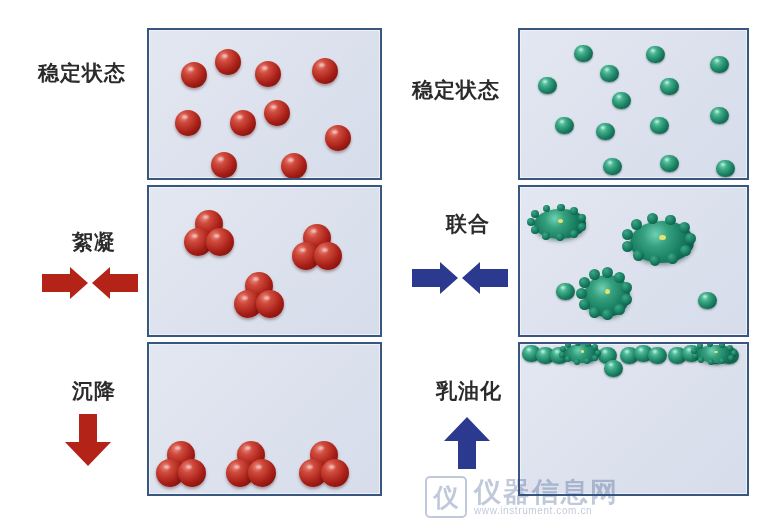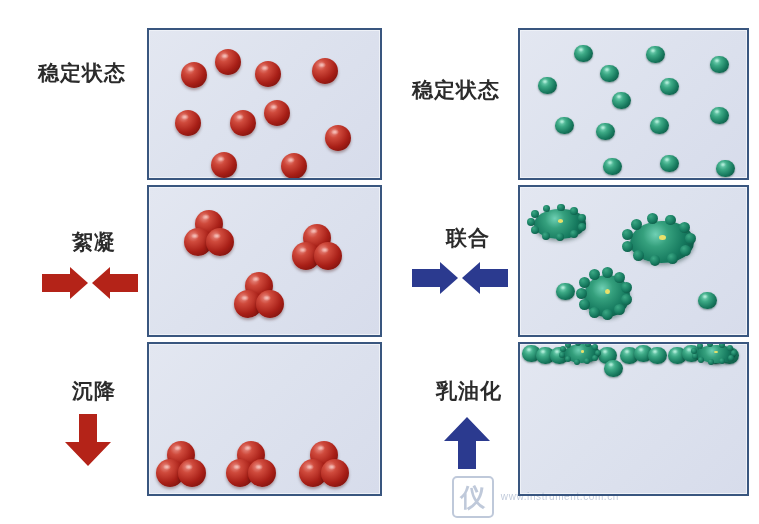--- a/index.html
+++ b/index.html
@@ -168,21 +168,21 @@
       <div class="drop" style="left: 76px; top: 93px; width: 19px; height: 17.48px;"></div>
       <div class="drop" style="left: 130px; top: 87px; width: 19px; height: 17.48px;"></div>
       <div class="drop" style="left: 35px; top: 87px; width: 19px; height: 17.48px;"></div>
       <div class="drop" style="left: 190px; top: 26px; width: 19px; height: 17.48px;"></div>
       <div class="drop" style="left: 190px; top: 77px; width: 19px; height: 17.48px;"></div>
       <div class="drop" style="left: 83px; top: 128px; width: 19px; height: 17.48px;"></div>
       <div class="drop" style="left: 140px; top: 125px; width: 19px; height: 17.48px;"></div>
       <div class="drop" style="left: 196px; top: 130px; width: 19px; height: 17.48px;"></div>
     </div>
 
-  <div class="label" style="left:446px;top:224px;font-family:Liberation Serif, serif;">联合</div>
+  <div class="label" style="left:446px;top:210px;font-family:Liberation Serif, serif;">联合</div>
 
   <div class="arrow" style="left:410px;top:260px;">
     <svg width="100" height="36" viewBox="0 0 100 36">
       <path d="M2,9 L30,9 L30,2 L48,18 L30,34 L30,27 L2,27 Z" fill="#2b3a8f"></path>
       <path d="M98,9 L70,9 L70,2 L52,18 L70,34 L70,27 L98,27 Z" fill="#2b3a8f"></path>
     </svg>
   </div>
 
   <div class="panel" id="p-r2" style="left:518px;top:185px;width:227px;height:148px;">
       <div class="blob" style="left: 14px; top: 22px; width: 52px; height: 30px;">
@@ -289,17 +289,18 @@
           <i style="left: 25.5549px; top: 14.1351px; width: 6px; height: 6px;"></i>
         </div>
         <span class="hl"></span>
       </div>
       <div class="drop" style="left: 84px; top: 16px; width: 19px; height: 17.48px;"></div>
     </div>
 
   <div id="watermark">
     <div class="wm-logo">仪</div>
     <div class="wm-text">
+      <div class="wm-cn">仪器信息网</div>
       <div class="wm-url">www.instrument.com.cn</div>
     </div>
   </div>
 
 </div>
 
 </body></html>

